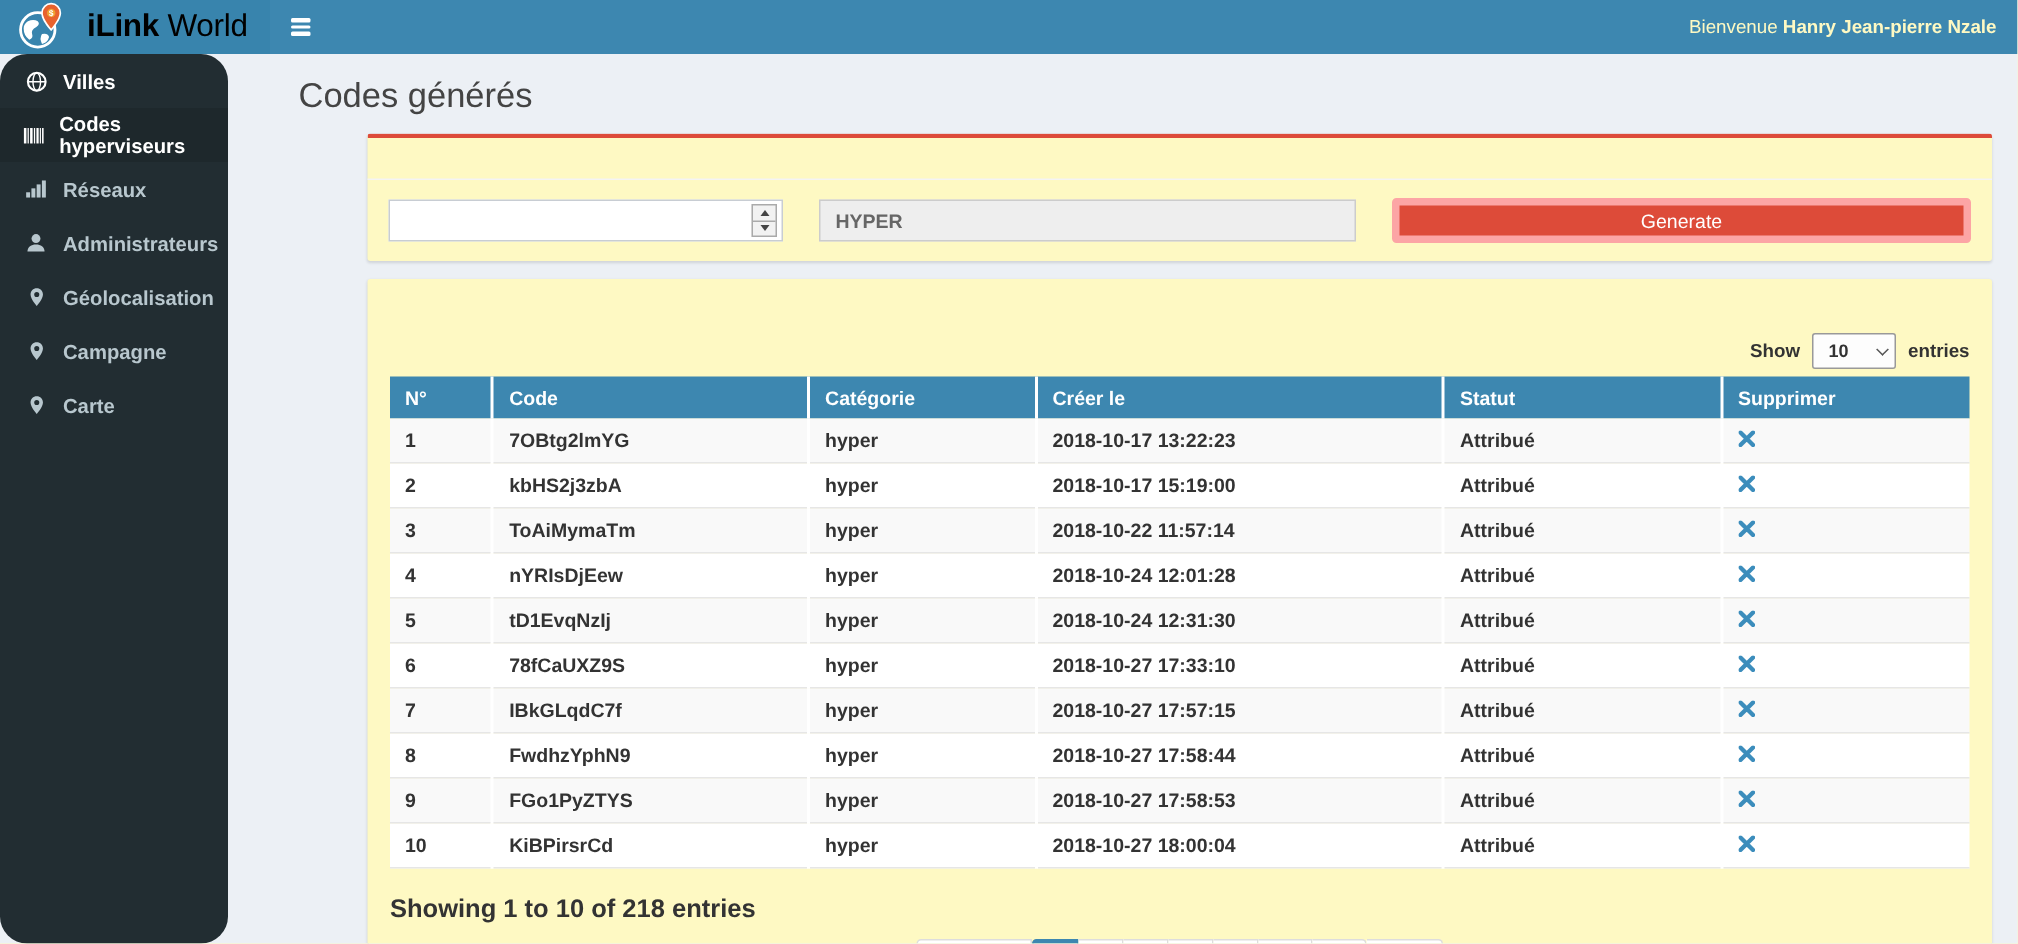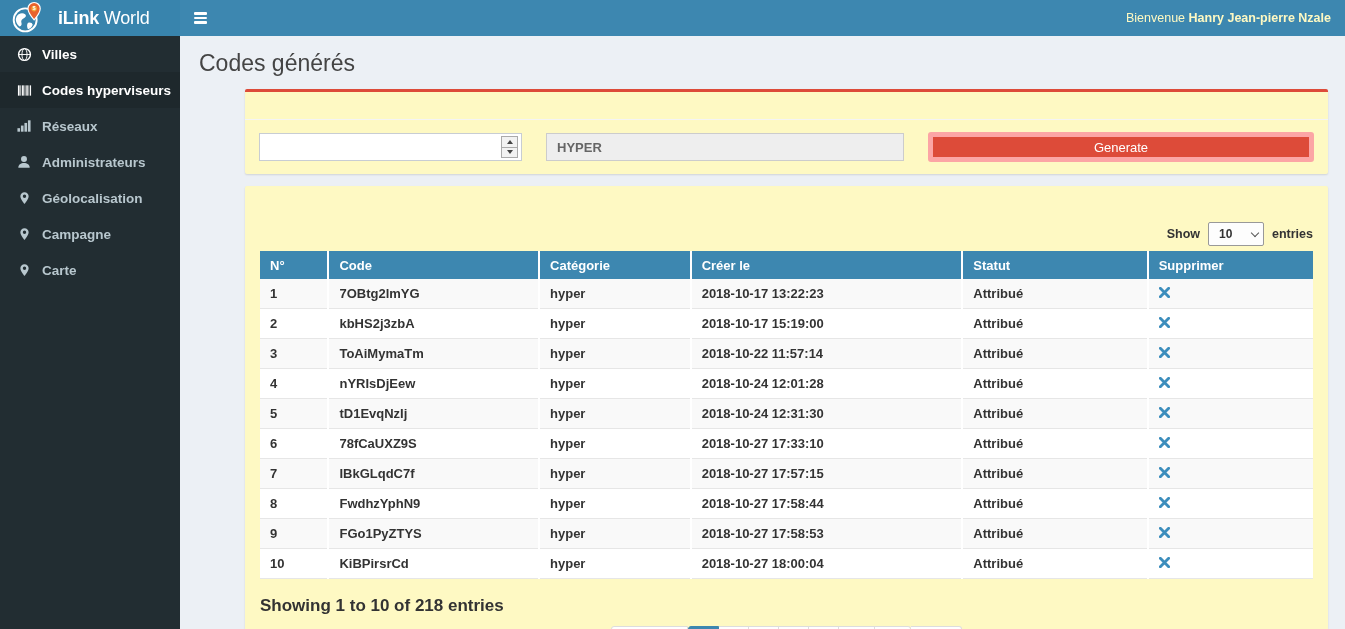--- a/index.html
+++ b/index.html
@@ -3,31 +3,31 @@
 <meta charset="utf-8">
 <style>
   * { margin:0; padding:0; box-sizing:border-box; }
   html,body { width:1345px; height:629px; overflow:hidden; }
   body { font-family:"Liberation Sans", sans-serif; background:#ecf0f5; }
   .app { position:relative; width:1345px; height:629px; overflow:hidden; }
 
   
   .topbar { position:absolute; top:0; left:0; right:0; height:36px; display:flex; z-index:5; }
   .logo-area { width:180px; height:36px; background:#3884ad; display:flex; align-items:center; padding-left:12px; flex:0 0 180px; }
-  .brand-text { color:#ffffff; font-size:18px; margin-left:14px; white-space:nowrap; letter-spacing:-0.2px; }
+  .brand-text { color:#000000; font-size:21px; margin-left:14px; white-space:nowrap; letter-spacing:-0.2px; }
   .brand-text b { font-weight:700; }
   .brand-text span.light { font-weight:300; }
   .navbar { flex:1; background:#3d87b0; display:flex; align-items:center; justify-content:space-between; padding:0 14px; }
   .hamburger { width:18px; display:flex; flex-direction:column; gap:2px; cursor:pointer; }
   .hamburger i { display:block; height:2.5px; width:13px; background:#fff; border-radius:1px; }
   .welcome { color:#fef9c3; font-size:12.5px; }
   .welcome b { font-weight:700; }
 
   
-  .sidebar { position:absolute; top:36px; left:0; width:180px; bottom:0; background:#222d32; z-index:4; }
+  .sidebar { position:absolute; top:36px; left:0; width:152px; bottom:0; background:#222d32; z-index:4;border-radius:18px; }
   .side-item { display:flex; align-items:center; height:36px; padding-left:14px; color:#b8c7ce; font-size:13.5px; font-weight:700; cursor:pointer; }
   .side-item .icn { width:20px; display:flex; justify-content:center; margin-right:8px; }
   .side-item.bright { color:#fff; }
   .side-item.active { background:#1e282c; color:#fff; }
   .side-item svg { display:block; }
 
   
   .content { position:absolute; top:36px; left:180px; right:0; bottom:0; background:#ecf0f5; padding:10px 17px 0 17px; overflow:hidden; }
   .page-title { font-size:23px; font-weight:400; color:#444; margin:4px 0 12px 2px; }
 

